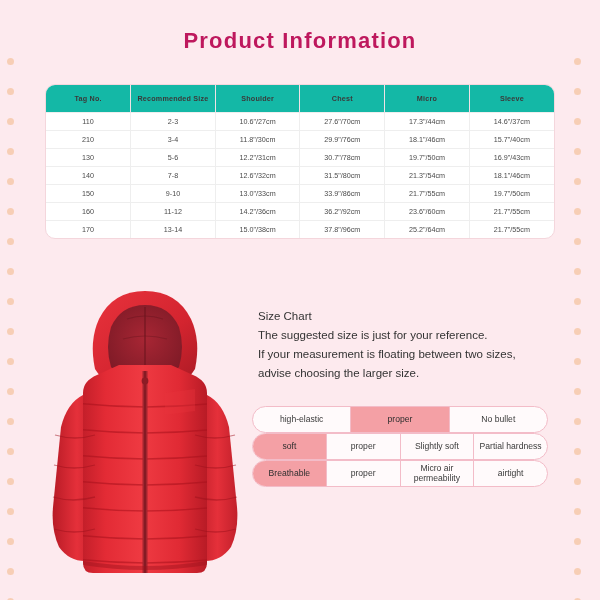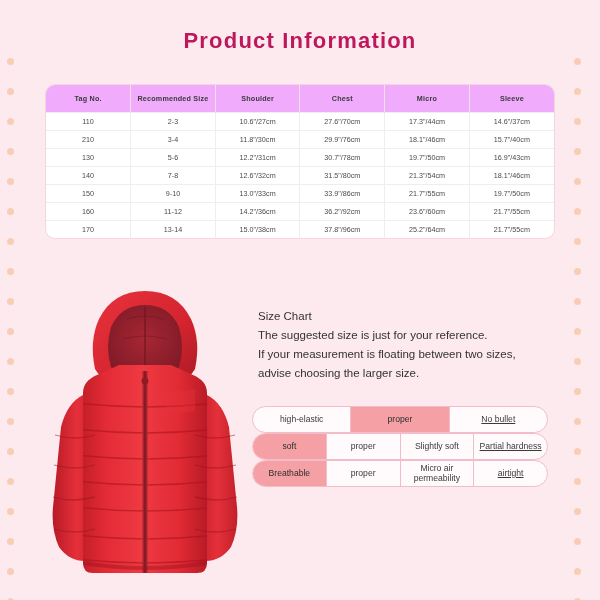--- a/index.html
+++ b/index.html
@@ -55,21 +55,21 @@
     border-radius: 10px;
     background: #fff;
     overflow: hidden;
   }
   table.size-table {
     width: 100%;
     border-collapse: collapse;
     table-layout: fixed;
   }
   table.size-table th {
-    background: #f0abfc;
+    background: #14b8a6;
     font-size: 7.2px;
     font-weight: bold;
     color: #3a3a3a;
     padding: 9px 2px;
     text-align: center;
     border-right: 1px solid #f0e2e5;
     letter-spacing: .2px;
   }
   table.size-table th:last-child { border-right: none; }
   table.size-table td {
@@ -126,21 +126,21 @@
     display: flex;
     align-items: center;
     justify-content: center;
     text-align: center;
     font-size: 8.6px;
     color: #3a3a3a;
     border-right: 1px solid #f3bcc8;
     line-height: 9.5px;
     padding: 0 1px;
   }
-  .scale-cell:last-child { border-right: none; text-decoration: underline; }
+  .scale-cell:last-child { border-right: none; }
   .scale-cell.active {
     background: #f4a0a5;
     color: #2e2e2e;
     font-weight: normal;
   }
 </style>
 </head>
 <body>
 
 <div class="dot-col left">

